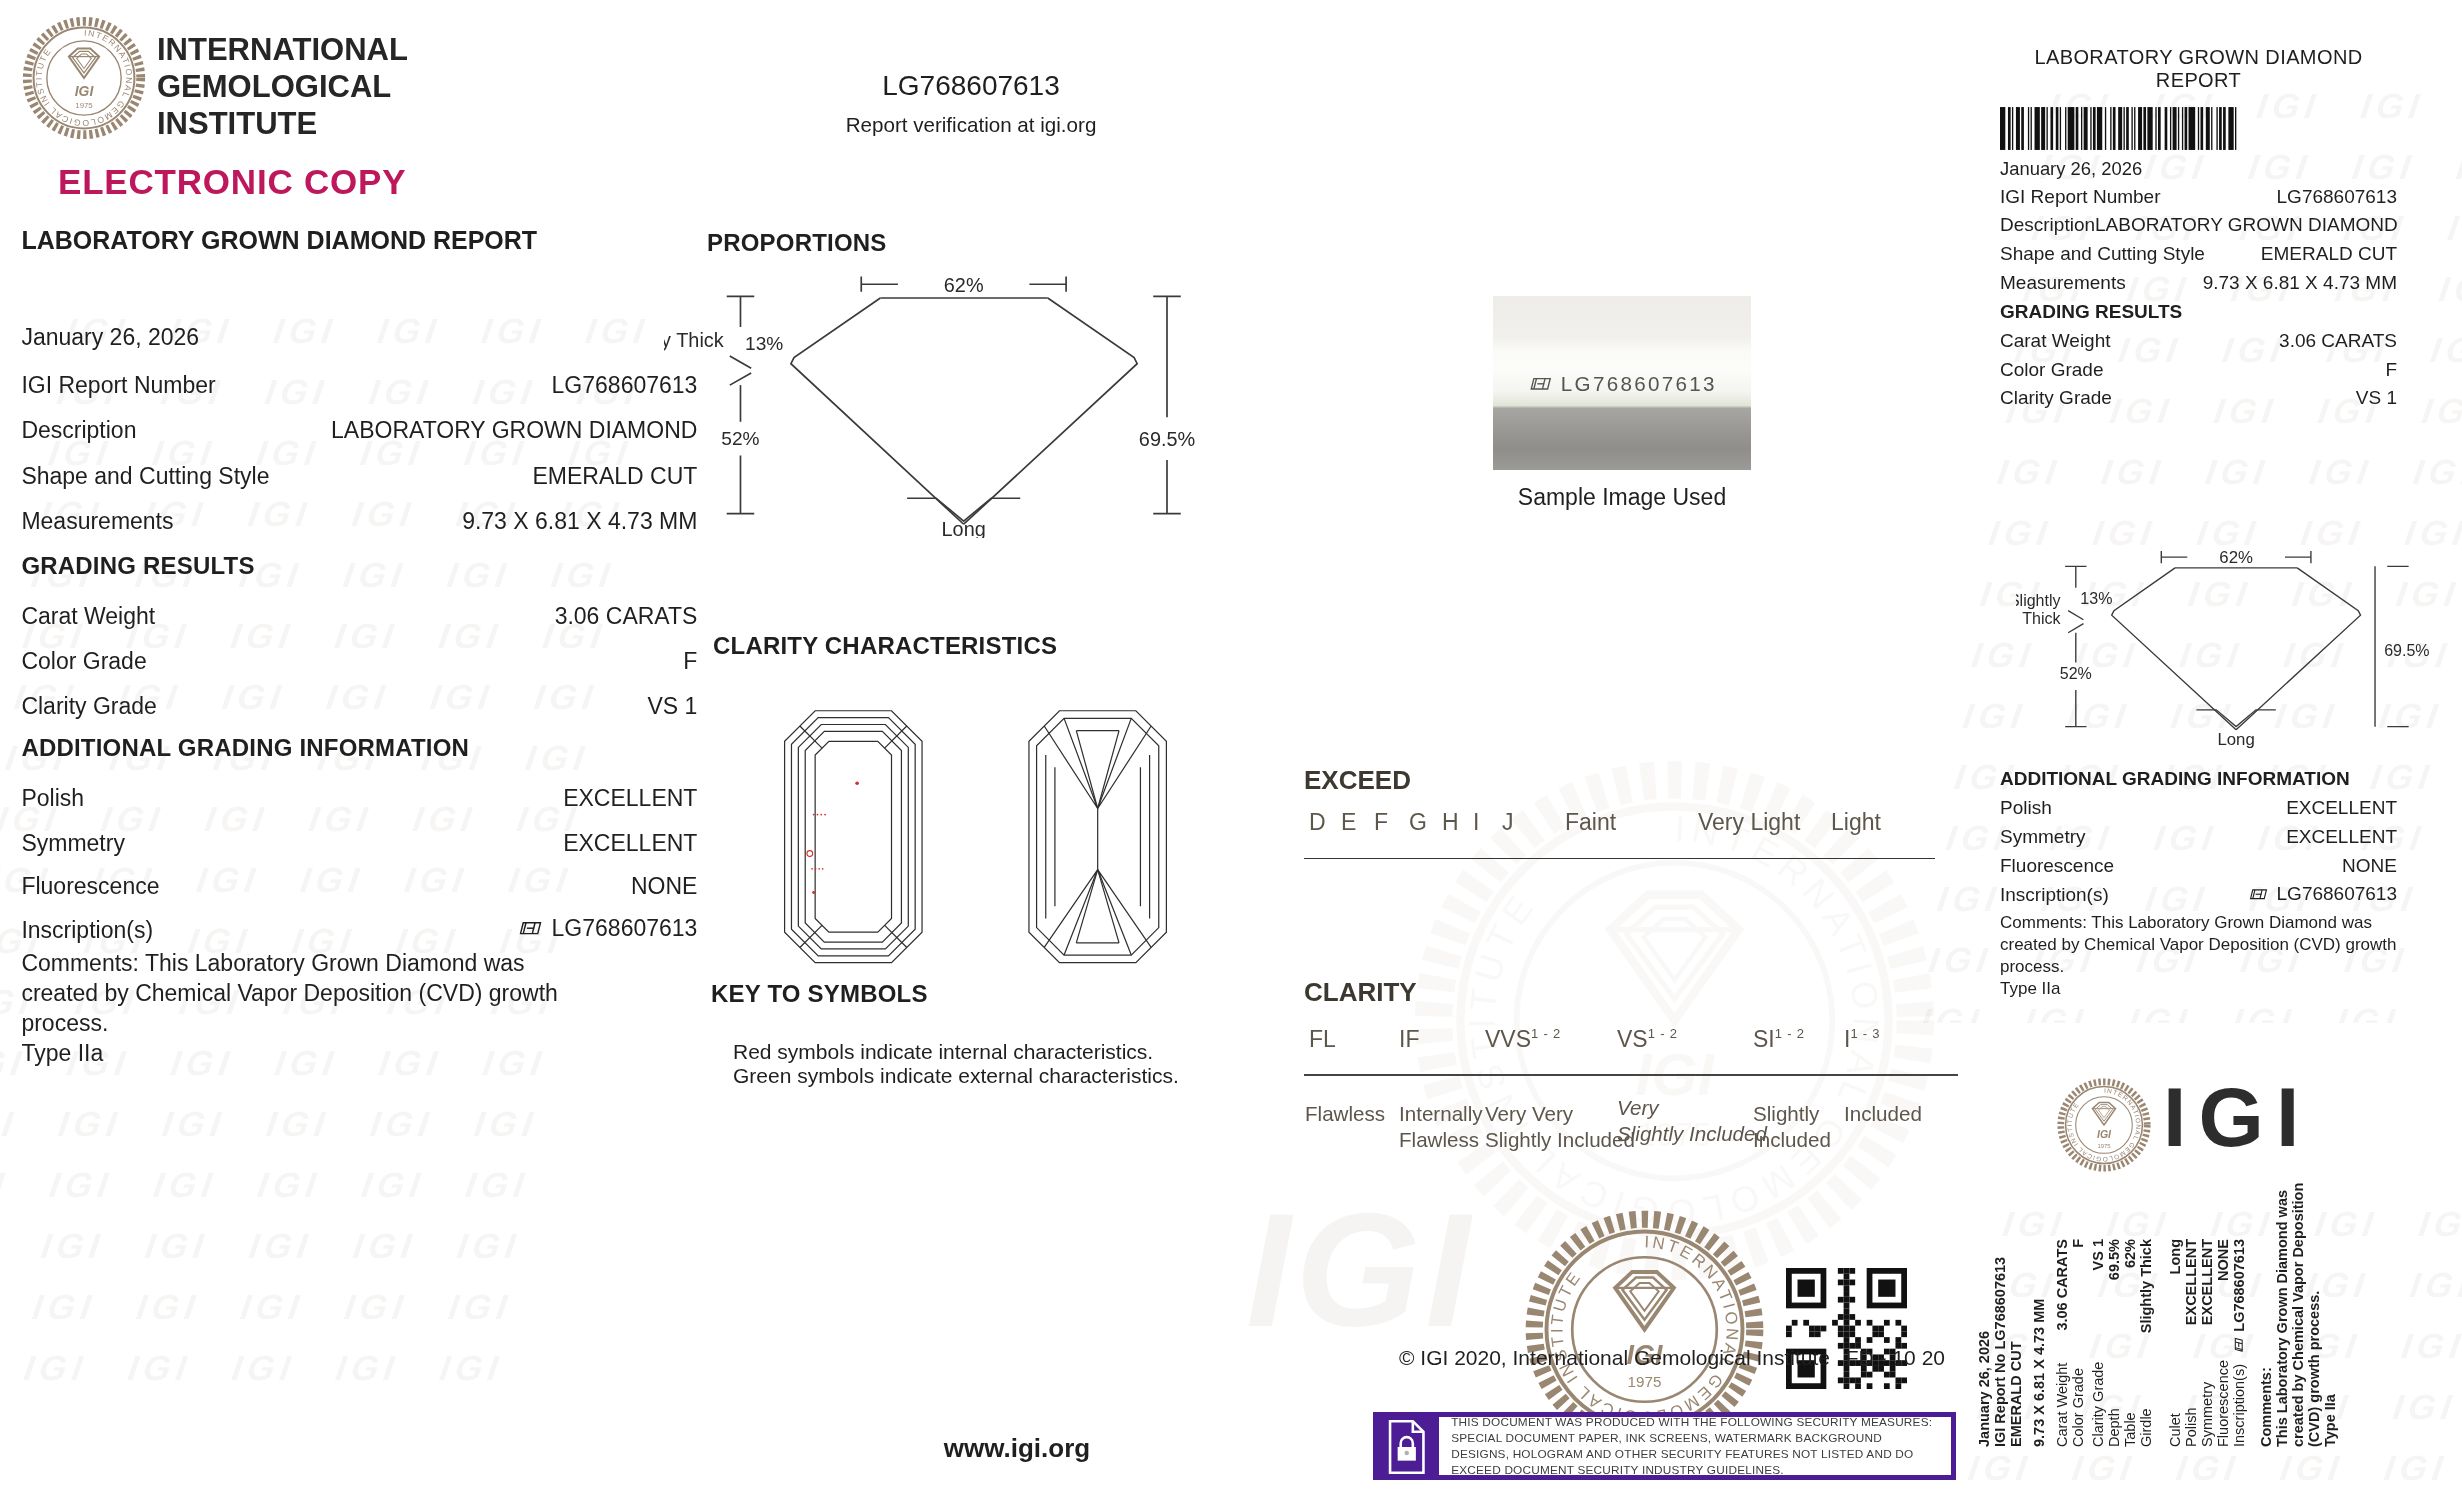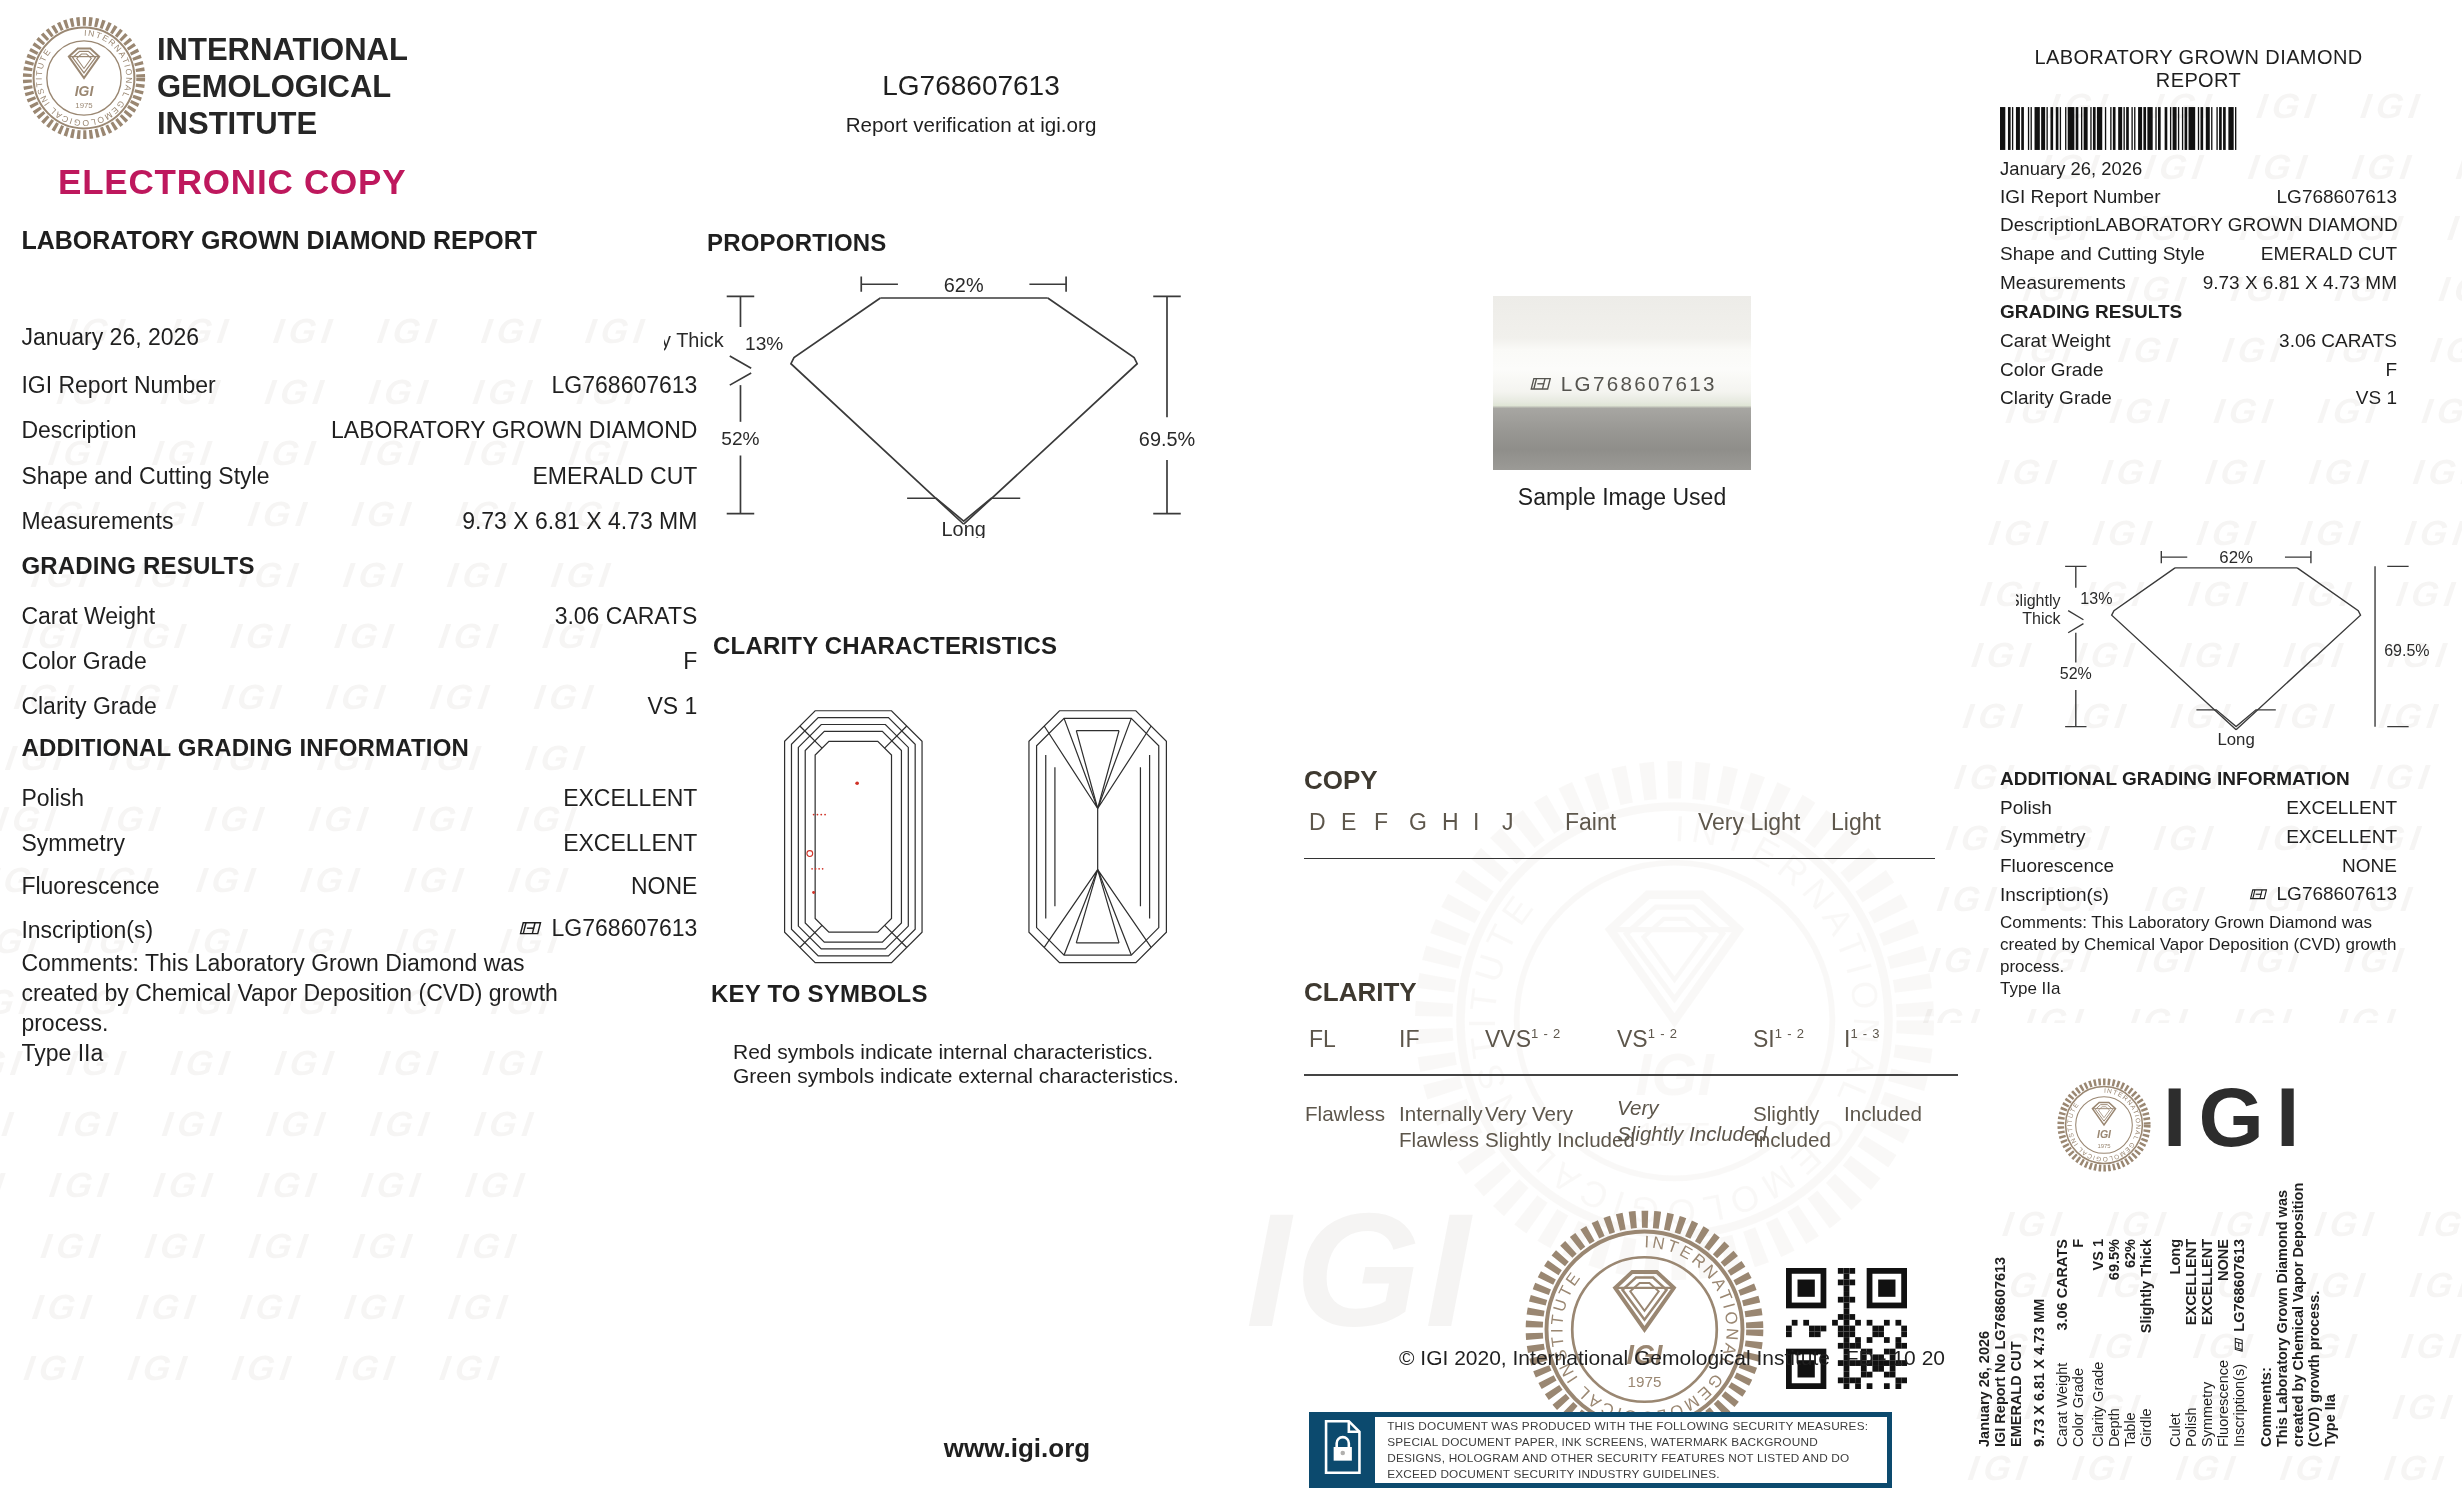--- a/index.html
+++ b/index.html
@@ -222,21 +222,21 @@
           <path d="M11,4 L8,16"></path>
           <path d="M21,4 L18,16"></path>
           <path d="M12,10 L20,10"></path>
         </g>
       </svg>
     <span>LG768607613</span>
   </div>
 </div>
 <div class="abs" style="left:1493px;top:484px;width:258px;text-align:center;font-size:23px;">Sample Image Used</div>
 
-<div class="abs h-bold" style="left:1304px;top:765px;font-size:26px;color:#3e3930;">COPY</div>
+<div class="abs h-bold" style="left:1304px;top:765px;font-size:26px;color:#3e3930;">EXCEED</div>
 <div class="scale-col" style="left:1309px;top:809px;">D</div>
 <div class="scale-col" style="left:1341px;top:809px;">E</div>
 <div class="scale-col" style="left:1374px;top:809px;">F</div>
 <div class="scale-col" style="left:1409px;top:809px;">G</div>
 <div class="scale-col" style="left:1442px;top:809px;">H</div>
 <div class="scale-col" style="left:1473px;top:809px;">I</div>
 <div class="scale-col" style="left:1502px;top:809px;">J</div>
 <div class="scale-col" style="left:1565px;top:809px;text-align:right;">Faint</div>
 <div class="scale-col" style="left:1698px;top:809px;">Very Light</div>
 <div class="scale-col" style="left:1831px;top:809px;">Light</div>
@@ -389,21 +389,21 @@
     <rect x="105.33333333333333" y="150.47619047619048" width="7.523809523809524" height="7.523809523809524"></rect>
     <rect x="127.9047619047619" y="150.47619047619048" width="7.523809523809524" height="7.523809523809524"></rect>
     <rect x="142.95238095238096" y="150.47619047619048" width="7.523809523809524" height="7.523809523809524"></rect>
   </svg>
 
 <div class="row" style="left:1399px;top:1346px;width:546px;font-size:21px;">
   <span>© IGI 2020, International Gemological Institute</span>
   <span>FD - 10 20</span>
 </div>
 
-<div class="abs" style="left:1309px;top:1412px;width:583px;height:76px;background:#0c4a6e;">
+<div class="abs" style="left:1373px;top:1412px;width:583px;height:68px;background:#4c1d95;">
   <svg style="position:absolute;left:10.7px;top:6.1px;width:44px;height:58px;" viewBox="0 0 58 76">
     <g fill="none" stroke="#ffffff" stroke-width="3.4">
       <path d="M8,4 H38 L52,18 V72 H8 Z"></path>
       <path d="M38,4 V18 H52"></path>
       <path d="M22,38 v-5 a8,8 0 0 1 16,0 v5"></path>
     </g>
     <rect x="18" y="38" width="24" height="18" fill="#ffffff"></rect>
     <circle cx="30" cy="46" r="3" fill="#b1b0ae"></circle>
   </svg>
   <div style="position:absolute;left:66px;top:5.4px;right:5.4px;bottom:5.4px;background:#ffffff;display:flex;align-items:center;">

